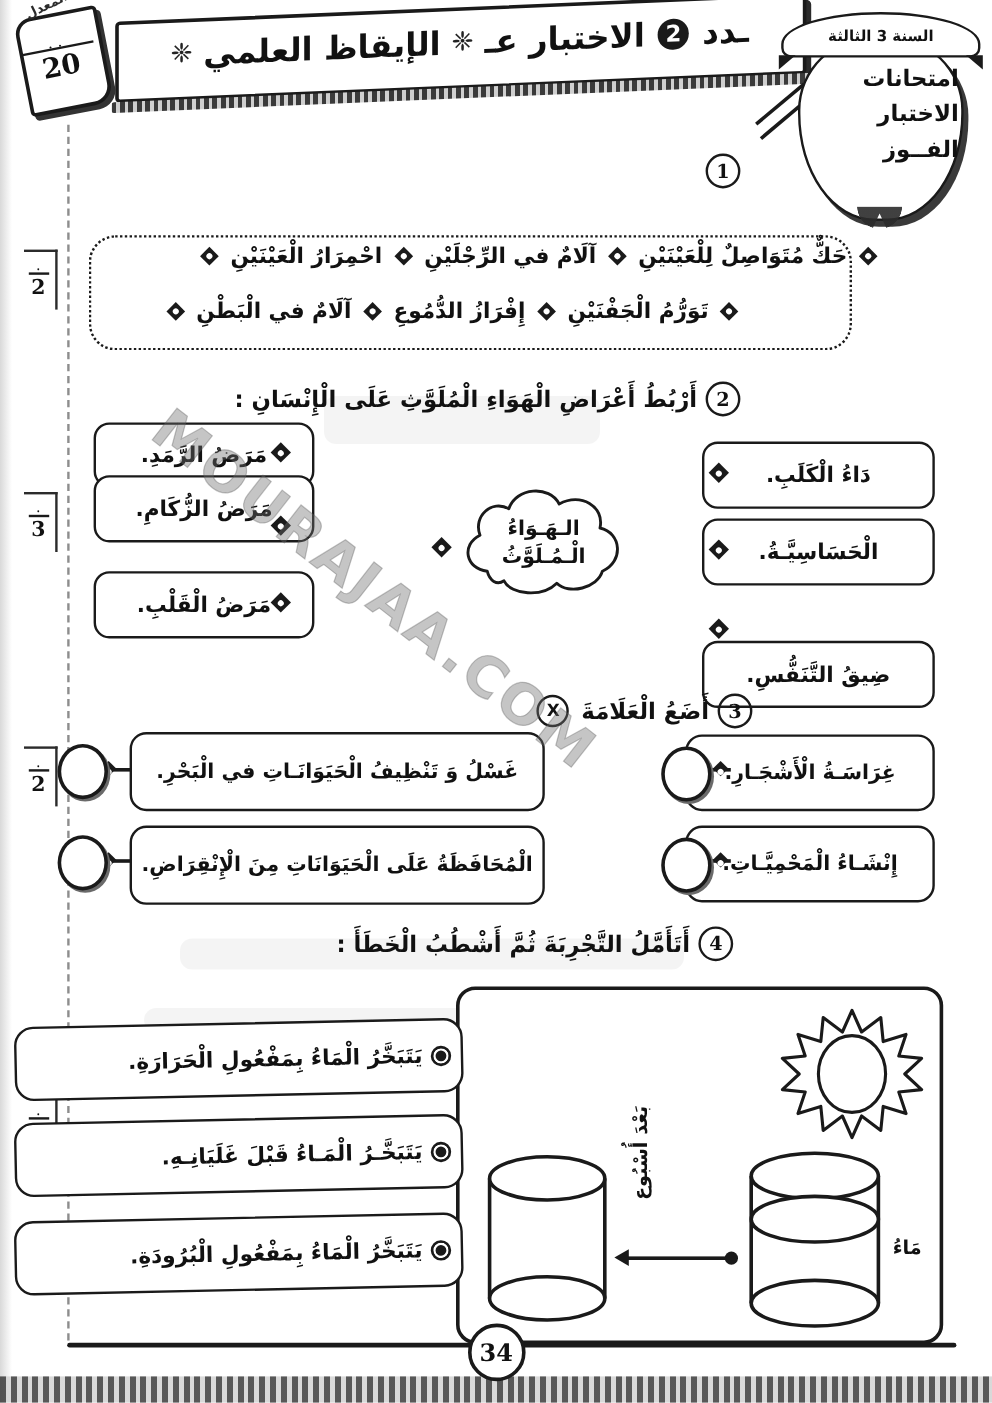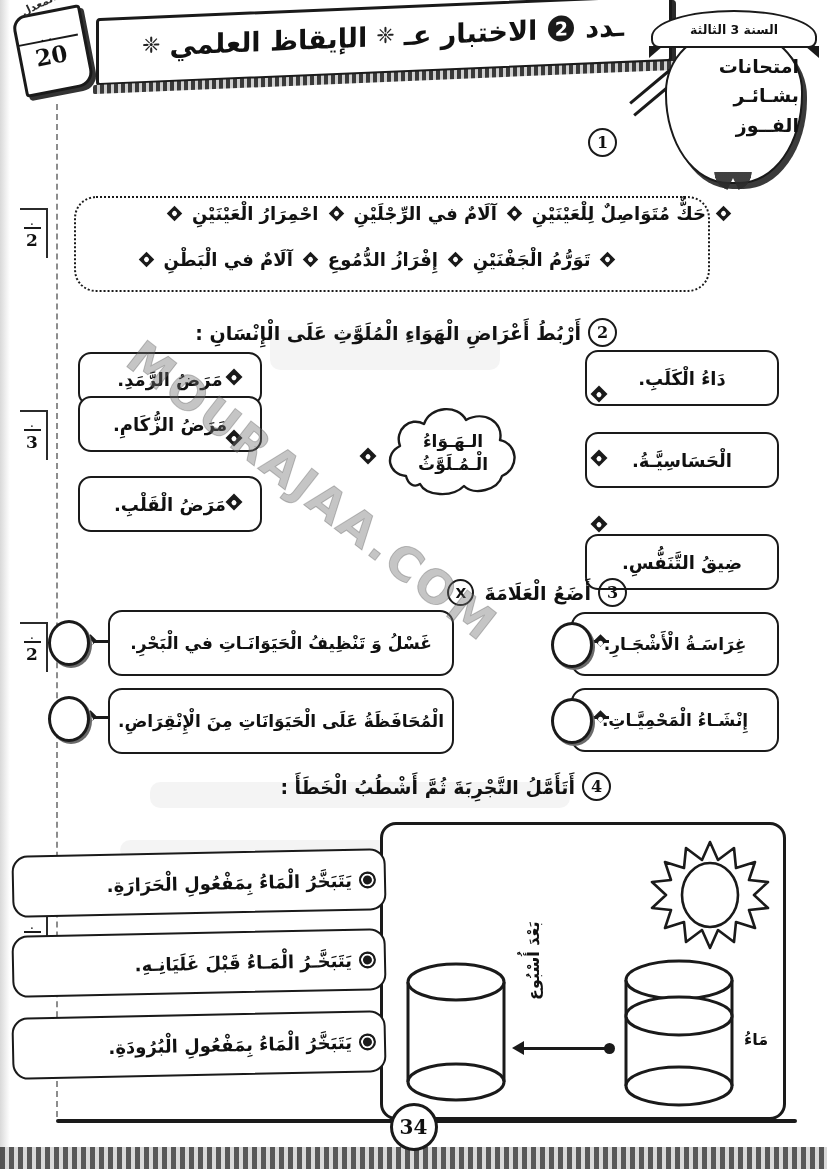--- a/index.html
+++ b/index.html
@@ -571,21 +571,21 @@
         <div class="lineB"></div>
     </div>
 
     <div class="stamp">
       <div class="ribbon">
         <span>السنة 3 الثالثة</span>
       </div>
       <div class="shield"></div>
       <div class="shield-lines">
         <div>امتحانات</div>
-        <div>بشـائـر</div>
+        <div>الاختبار</div>
         <div>الفــوز</div>
       </div>
       <div class="burst"></div>
     </div>
   </div>
 
   <div class="mark" style="top:216px;">
     <div class="bracket"></div>
     <span class="dot">.</span>
     <span class="den">2</span>
@@ -630,21 +630,21 @@
       <span class="opt-txt">آلَامٌ في الْبَطْنِ</span>
       <span class="bullet"></span>
     </div>
   </div>
 
   <div class="q-head" style="right:210px; top:318px;">
     <span class="q-num">2</span>
     <span class="q-text">أَرْبُطُ أَعْرَاضِ الْهَوَاءِ الْمُلَوَّثِ عَلَى الْإِنْسَانِ :</span>
   </div>
 
-  <div class="pill" style="right:48px; top:350px; width:170px; height:52px;">
+  <div class="pill" style="right:48px; top:368px; width:170px; height:52px;">
     <span>دَاءُ الْكَلَبِ.</span>
   </div>
   <div class="node" style="right:222px; top:388px;"></div>
 
   <div class="pill" style="right:48px; top:432px; width:170px; height:52px;">
     <span>الْحَسَاسِيَّـةُ.</span>
   </div>
   <div class="node" style="right:222px; top:452px;"></div>
 
   <div class="pill" style="right:48px; top:498px; width:170px; height:52px;margin-top:36px;">

